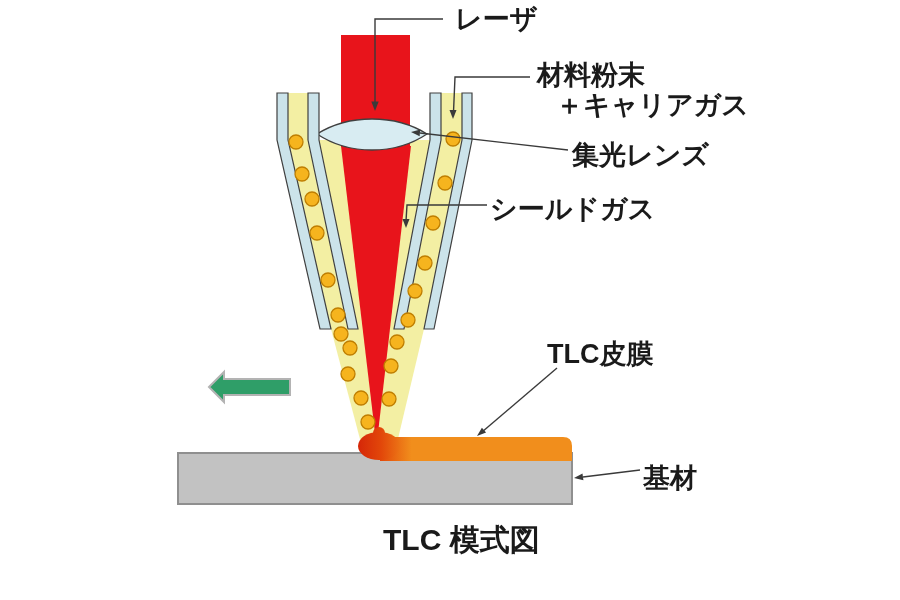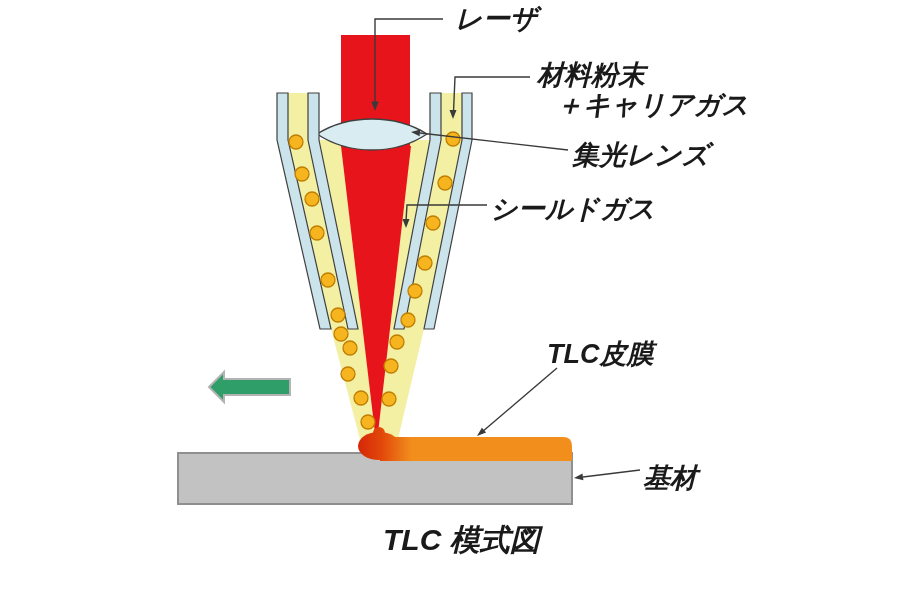--- a/index.html
+++ b/index.html
@@ -5,21 +5,21 @@
   :root{
     --laser_red:#e8141b; --powder_yellow:#f3efa3; --nozzle_wall_blue:#cbe3ea;
     --lens_blue:#d8ecf2; --powder_dot:#f6b41e; --powder_dot_outline:#bf7e00;
     --coating_orange:#f18e1c; --melt_red:#d42408; --melt_mid:#e2470a;
     --substrate_gray:#c2c2c2; --substrate_border:#8f8f8f;
     --arrow_green:#2f9e68; --arrow_green_border:#b3b3b3;
     --leader_line:#3a3a3a; --outline:#404040; --text:#1a1a1a; --background:#ffffff;
   }
   html,body{margin:0;padding:0;background:#fff;}
   .stage{position:relative;width:776px;height:600px;background:var(--background);overflow:hidden;
-         font-family:"Liberation Sans","DejaVu Sans",sans-serif;font-style:italic;}
+         font-family:"Liberation Sans","DejaVu Sans",sans-serif;}
   svg{display:block}
   .laser{fill:var(--laser_red);}
   .yellow{fill:var(--powder_yellow);}
   .wall{fill:var(--nozzle_wall_blue);stroke:var(--outline);stroke-width:1.2;}
   .lens{fill:var(--lens_blue);stroke:var(--outline);stroke-width:1.3;}
   .dot{fill:var(--powder_dot);stroke:var(--powder_dot_outline);stroke-width:1.3;}
   .leader{stroke:var(--leader_line);stroke-width:1.4;fill:none;}
   .ah{fill:var(--leader_line);stroke:none;}
   .green-arrow{fill:var(--arrow_green);stroke:var(--arrow_green_border);stroke-width:2;}
   .substrate{fill:var(--substrate_gray);stroke:var(--substrate_border);stroke-width:2;}

